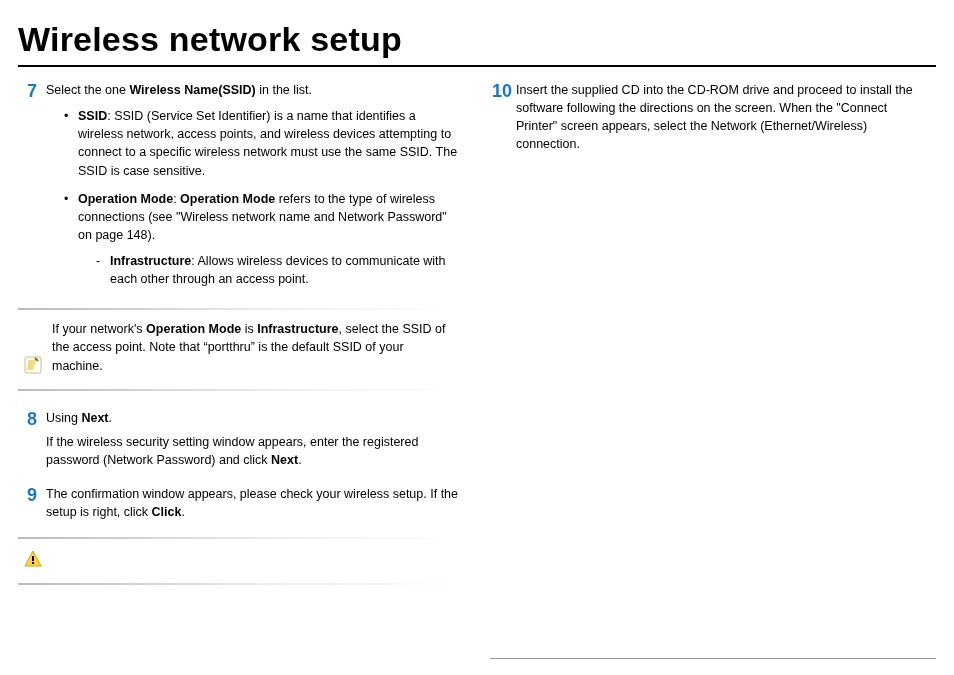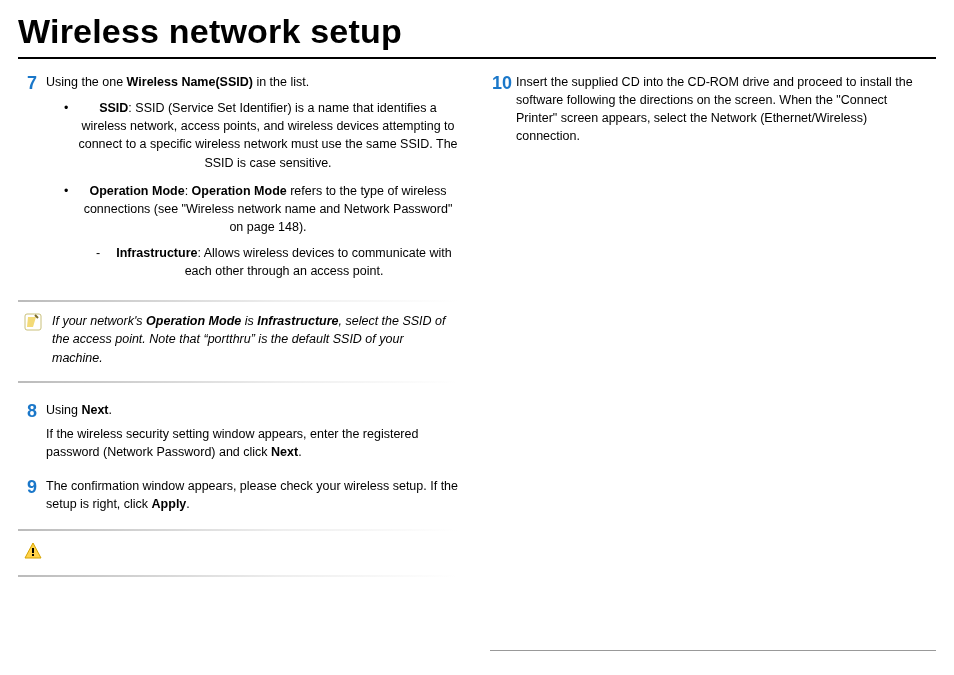--- a/index.html
+++ b/index.html
@@ -15,21 +15,21 @@
   }
   .page {
     padding: 0 18px 0 18px;
     box-sizing: border-box;
     height: 100%;
     position: relative;
   }
   .title {
     font-size: 34px;
     font-weight: 700;
-    margin: 12px 0 6px 0;
+    margin: 20px 0 6px 0;
     letter-spacing: 0.2px;
   }
   .title-underline {
     height: 2px;
     background: #000;
     width: 100%;
     margin-bottom: 14px;
   }
   .columns {
     display: flex;
@@ -61,21 +61,20 @@
     margin: 8px 0 8px 18px;
     padding: 0;
     list-style: none;
   }
   .sub-bullets > li {
     font-size: 12.5px;
     line-height: 1.45;
     margin-bottom: 10px;
     position: relative;
     padding-left: 14px;
-    text-align: center;
   }
   .sub-bullets > li::before {
     content: "•";
     position: absolute;
     left: 0;
     top: 0;
   }
   .sub-sub {
     margin: 6px 0 0 18px;
     padding: 0;
@@ -95,25 +94,24 @@
     top: 0;
   }
   .b { font-weight: 700; }
   .note-sep {
     height: 2px;
     background: linear-gradient(to right, #bbb 0%, #eee 60%, #fff 100%);
     margin: 10px 0 6px 0;
   }
   .note {
     display: flex;
-    align-items: flex-start;
+    align-items: flex-end;
     padding: 4px 6px 4px 4px;
     font-size: 12.5px;
     line-height: 1.45;
-    font-style: italic;
   }
   .note-icon {
     width: 22px;
     flex: 0 0 22px;
     margin-right: 8px;
     display: flex;
     align-items: center;
     justify-content: center;
   }
   .note-icon svg { display: block; }
@@ -152,21 +150,21 @@
   <div class="title-underline"></div>
 
   <div class="columns">
 
     <div class="col">
 
       <div class="step">
         <div class="step-num">7</div>
         <div class="step-body">
           <p>
-            <span>Using the one </span><span class="b">Wireless Name(SSID)</span><span> in the list.</span>
+            <span>Select the one </span><span class="b">Wireless Name(SSID)</span><span> in the list.</span>
           </p>
           <ul class="sub-bullets">
             <li>
               <span class="b">SSID</span><span>: SSID (Service Set Identifier) is a name that identifies a wireless network, access points, and wireless devices attempting to connect to a specific wireless network must use the same SSID. The SSID is case sensitive.</span>
             </li>
             <li>
               <span class="b">Operation Mode</span><span>: </span><span class="b">Operation Mode</span><span> refers to the type of wireless connections (see "Wireless network name and Network Password" on page 148).</span>
               <ul class="sub-sub">
                 <li>
                   <span class="b">Infrastructure</span><span>: Allows wireless devices to communicate with each other through an access point.</span>
@@ -201,21 +199,21 @@
           <p>
             <span>If the wireless security setting window appears, enter the registered password (Network Password) and click </span><span class="b">Next</span><span>.</span>
           </p>
         </div>
       </div>
 
       <div class="step">
         <div class="step-num">9</div>
         <div class="step-body">
           <p>
-            <span>The confirmation window appears, please check your wireless setup. If the setup is right, click </span><span class="b">Apply</span><span>.</span>
+            <span>The confirmation window appears, please check your wireless setup. If the setup is right, click </span><span class="b">Click</span><span>.</span>
           </p>
         </div>
       </div>
 
       <div class="note-sep"></div>
       <div class="note">
         <div class="note-icon">
           <svg width="20" height="20" viewBox="0 0 20 20">
             <path d="M10 2 L18 17 L2 17 Z" fill="#ffd24a" stroke="#d6a400" stroke-width="1"></path>
             <rect x="9" y="7" width="2" height="5" fill="#000"></rect>

